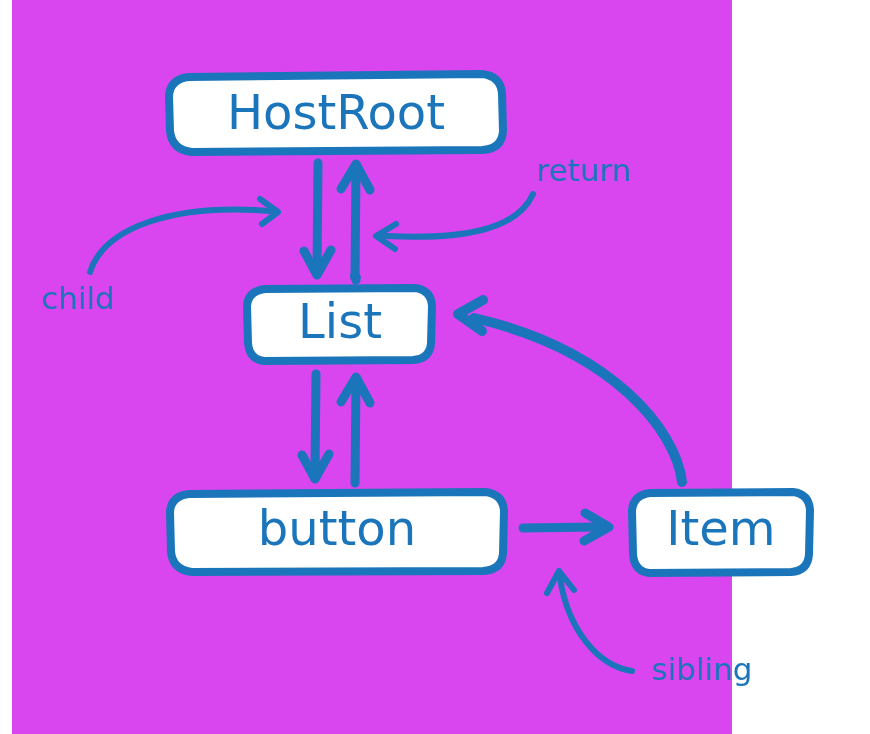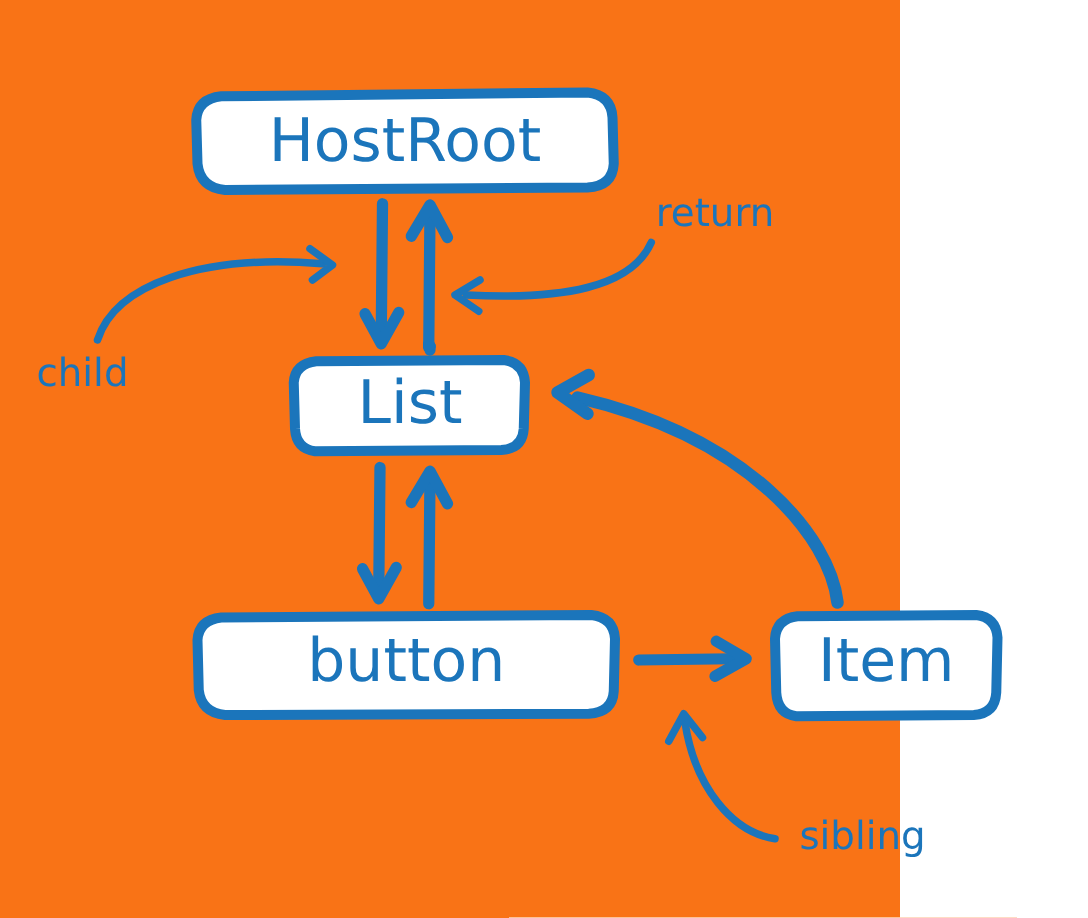--- a/index.html
+++ b/index.html
@@ -10,21 +10,22 @@
   body {
     width: 870px;
     height: 734px;
     overflow: hidden;
     font-family: "DejaVu Sans", sans-serif;
   }
   #diagram-root {
     position: relative;
     width: 720px;
     height: 734px;
-    background: #f97316;
+    background: #d946ef;
+    margin-left: 12px;
   }
   svg#diagram-svg {
     position: absolute;
     top: 0;
     left: 0;
     width: 870px;
     height: 734px;
   }
   .node-label {
     font-family: "DejaVu Sans", sans-serif;

